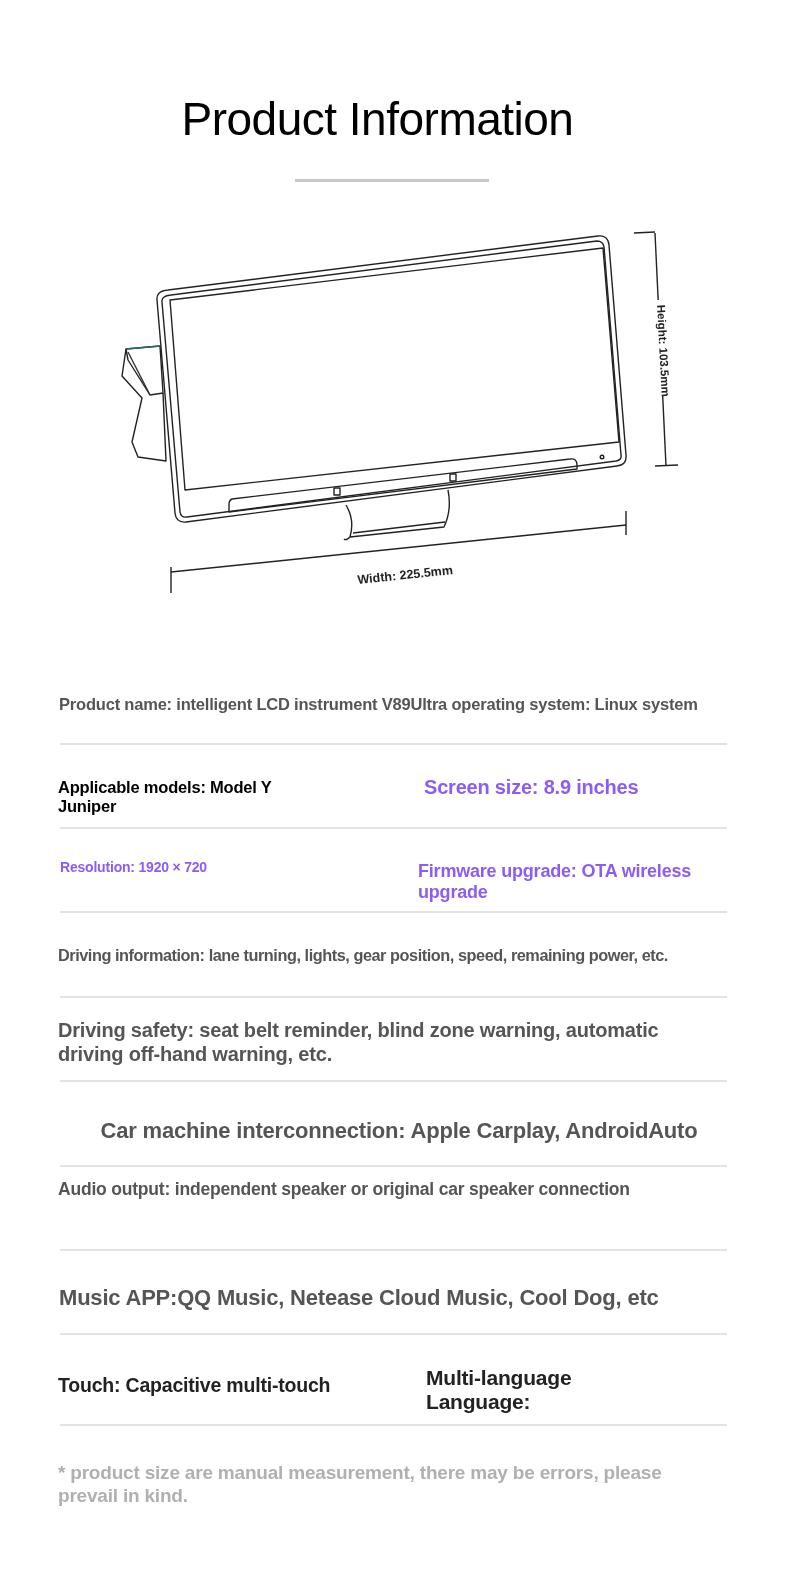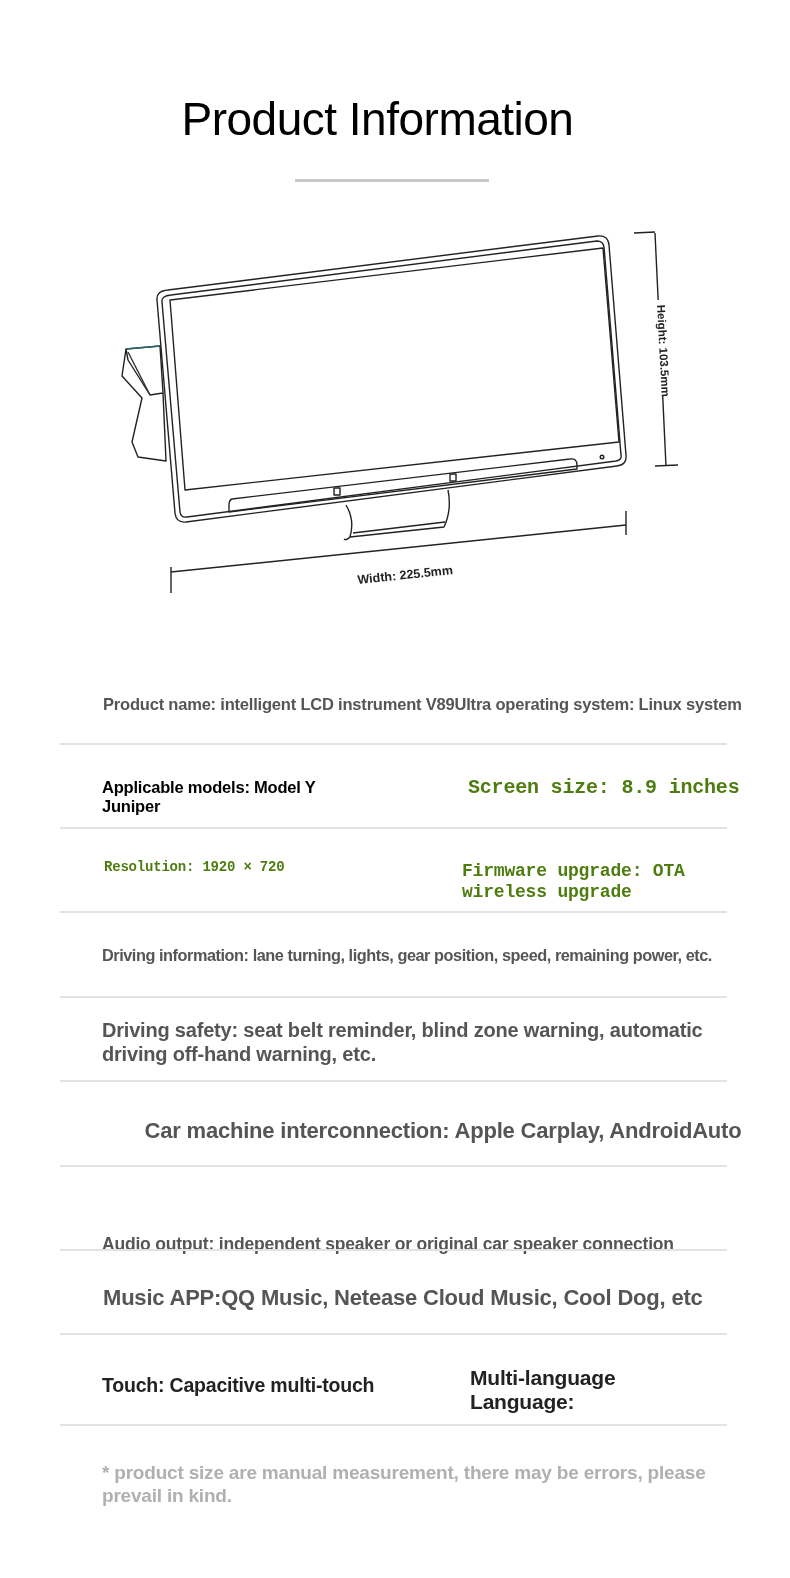--- a/index.html
+++ b/index.html
@@ -2,25 +2,25 @@
 <html><head>
 <meta charset="utf-8">
 <style>
   html, body { margin: 0; padding: 0; background: #ffffff; }
   body { width: 790px; height: 1578px; position: relative; overflow: hidden;
          font-family: "Liberation Sans", "DejaVu Sans", sans-serif; }
   .title { position: absolute; left: 0; width: 755px; top: 92px; text-align: center;
            font-size: 46px; font-weight: normal; color: #000; letter-spacing: -0.5px; }
   .title-rule { position: absolute; left: 295px; top: 179px; width: 194px; height: 3px; background: #c8c8c8; }
   .drawing { position: absolute; left: 0; top: 220px; width: 790px; height: 400px; }
-  .spec { position: absolute; font-weight: bold; line-height: 1.15; letter-spacing: -0.2px; margin-left: 44px; }
+  .spec { position: absolute; font-weight: bold; line-height: 1.15; letter-spacing: -0.2px; }
   .divider { position: absolute; left: 60px; width: 667px; height: 2px; background: #e3e3e3; }
   .g5 { color: #555555; }
   .g4 { color: #000000; }
-  .g3 { color: #4d7c0f; font-family: Liberation Mono, monospace; }
+  .g3 { color: #8b5cf6; }
   .g2 { color: #222222; }
   .foot { color: #b0b0b0; }
 </style>
 </head>
 <body>
 
 <div class="title">Product Information</div>
 <div class="title-rule"></div>
 
 <svg class="drawing" viewBox="0 220 790 400" xmlns="http://www.w3.org/2000/svg">
@@ -76,21 +76,21 @@
 
 <div class="spec g5" style="left:58px; top:946px; width:700px; font-size:16.3px; white-space:nowrap; letter-spacing:-0.45px;">Driving information: lane turning, lights, gear position, speed, remaining power, etc.</div>
 <div class="divider" style="top:996px;"></div>
 
 <div class="spec g5" style="left:58px; top:1018px; width:660px; font-size:20px; line-height:1.2;">Driving safety: seat belt reminder, blind zone warning, automatic driving off-hand warning, etc.</div>
 <div class="divider" style="top:1080px;"></div>
 
 <div class="spec g5" style="left:59px; top:1118px; width:680px; font-size:22px; white-space:nowrap;text-align:center;">Car machine interconnection: Apple Carplay, AndroidAuto</div>
 <div class="divider" style="top:1165px;"></div>
 
-<div class="spec g5" style="left:58px; top:1234px; width:700px; font-size:17.5px; white-space:nowrap;">Audio output: independent speaker or original car speaker connection</div>
+<div class="spec g5" style="left:58px; top:1179px; width:700px; font-size:17.5px; white-space:nowrap;">Audio output: independent speaker or original car speaker connection</div>
 <div class="divider" style="top:1249px;"></div>
 
 <div class="spec g5" style="left:59px; top:1285px; width:700px; font-size:22px; white-space:nowrap;">Music APP:QQ Music, Netease Cloud Music, Cool Dog, etc</div>
 <div class="divider" style="top:1333px;"></div>
 
 <div class="spec g2" style="left:58px; top:1374px; width:340px; font-size:19.5px;">Touch: Capacitive multi-touch</div>
 <div class="spec g2" style="left:426px; top:1366px; width:260px; font-size:21px; line-height:1.15;">
   <div>Multi-language</div>
   <div>Language:</div>
 </div>

